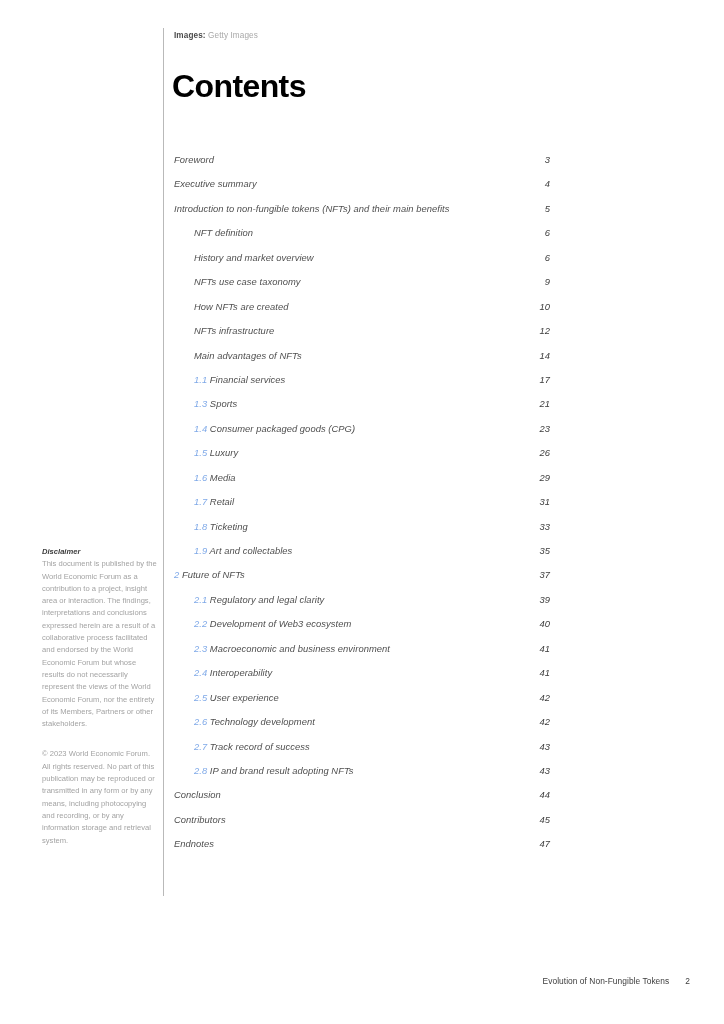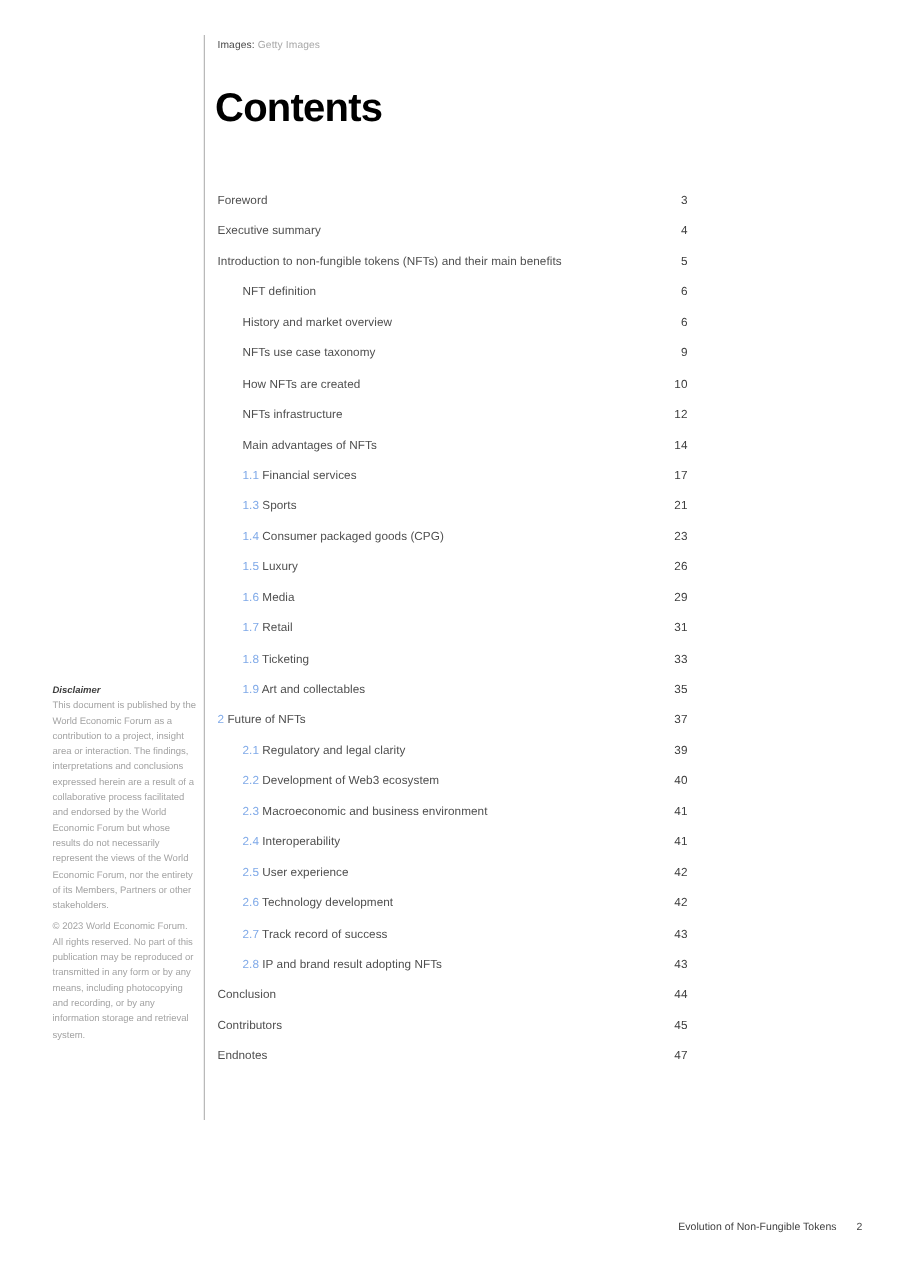--- a/index.html
+++ b/index.html
@@ -29,21 +29,21 @@
   
   .credit {
     position: absolute;
     left: 174px;
     top: 31px;
     font-size: 8.2px;
     letter-spacing: 0.1px;
     white-space: nowrap;
   }
   .credit .credit-label {
-    font-weight: 400;
+    font-weight: 700;
     color: #4a4a4a;
   }
   .credit .credit-value {
     color: #a8a8a8;
   }
 
   
   .page-title {
     position: absolute;
     left: 172px;
@@ -63,20 +63,21 @@
     width: 376px;
   }
   .toc-row {
     position: relative;
     height: 24.45px;
     line-height: 24.45px;
     font-size: 9.4px;
     color: #4f4f4f;
     letter-spacing: 0.05px;
     white-space: nowrap;
+    font-style: italic;
   }
   .toc-row.lvl-1 { padding-left: 0px; }
   .toc-row.lvl-2 { padding-left: 20px; }
 
   .toc-num {
     color: #7fa9e8;
   }
   .toc-label {
     color: #4f4f4f;
   }
@@ -103,21 +104,21 @@
   .disclaimer-title {
     font-weight: 700;
     color: #3d3d3d;
     display: block;
     font-style: italic;
   }
   .disclaimer-p {
     margin: 0;
   }
   .disclaimer-p.spaced {
-    margin-top: 5px;
+    margin-top: 18px;
   }
 
   
   .footer {
     position: absolute;
     right: 34px;
     bottom: 38px;
     font-size: 8.4px;
     color: #3d3d3d;
     letter-spacing: 0.05px;

